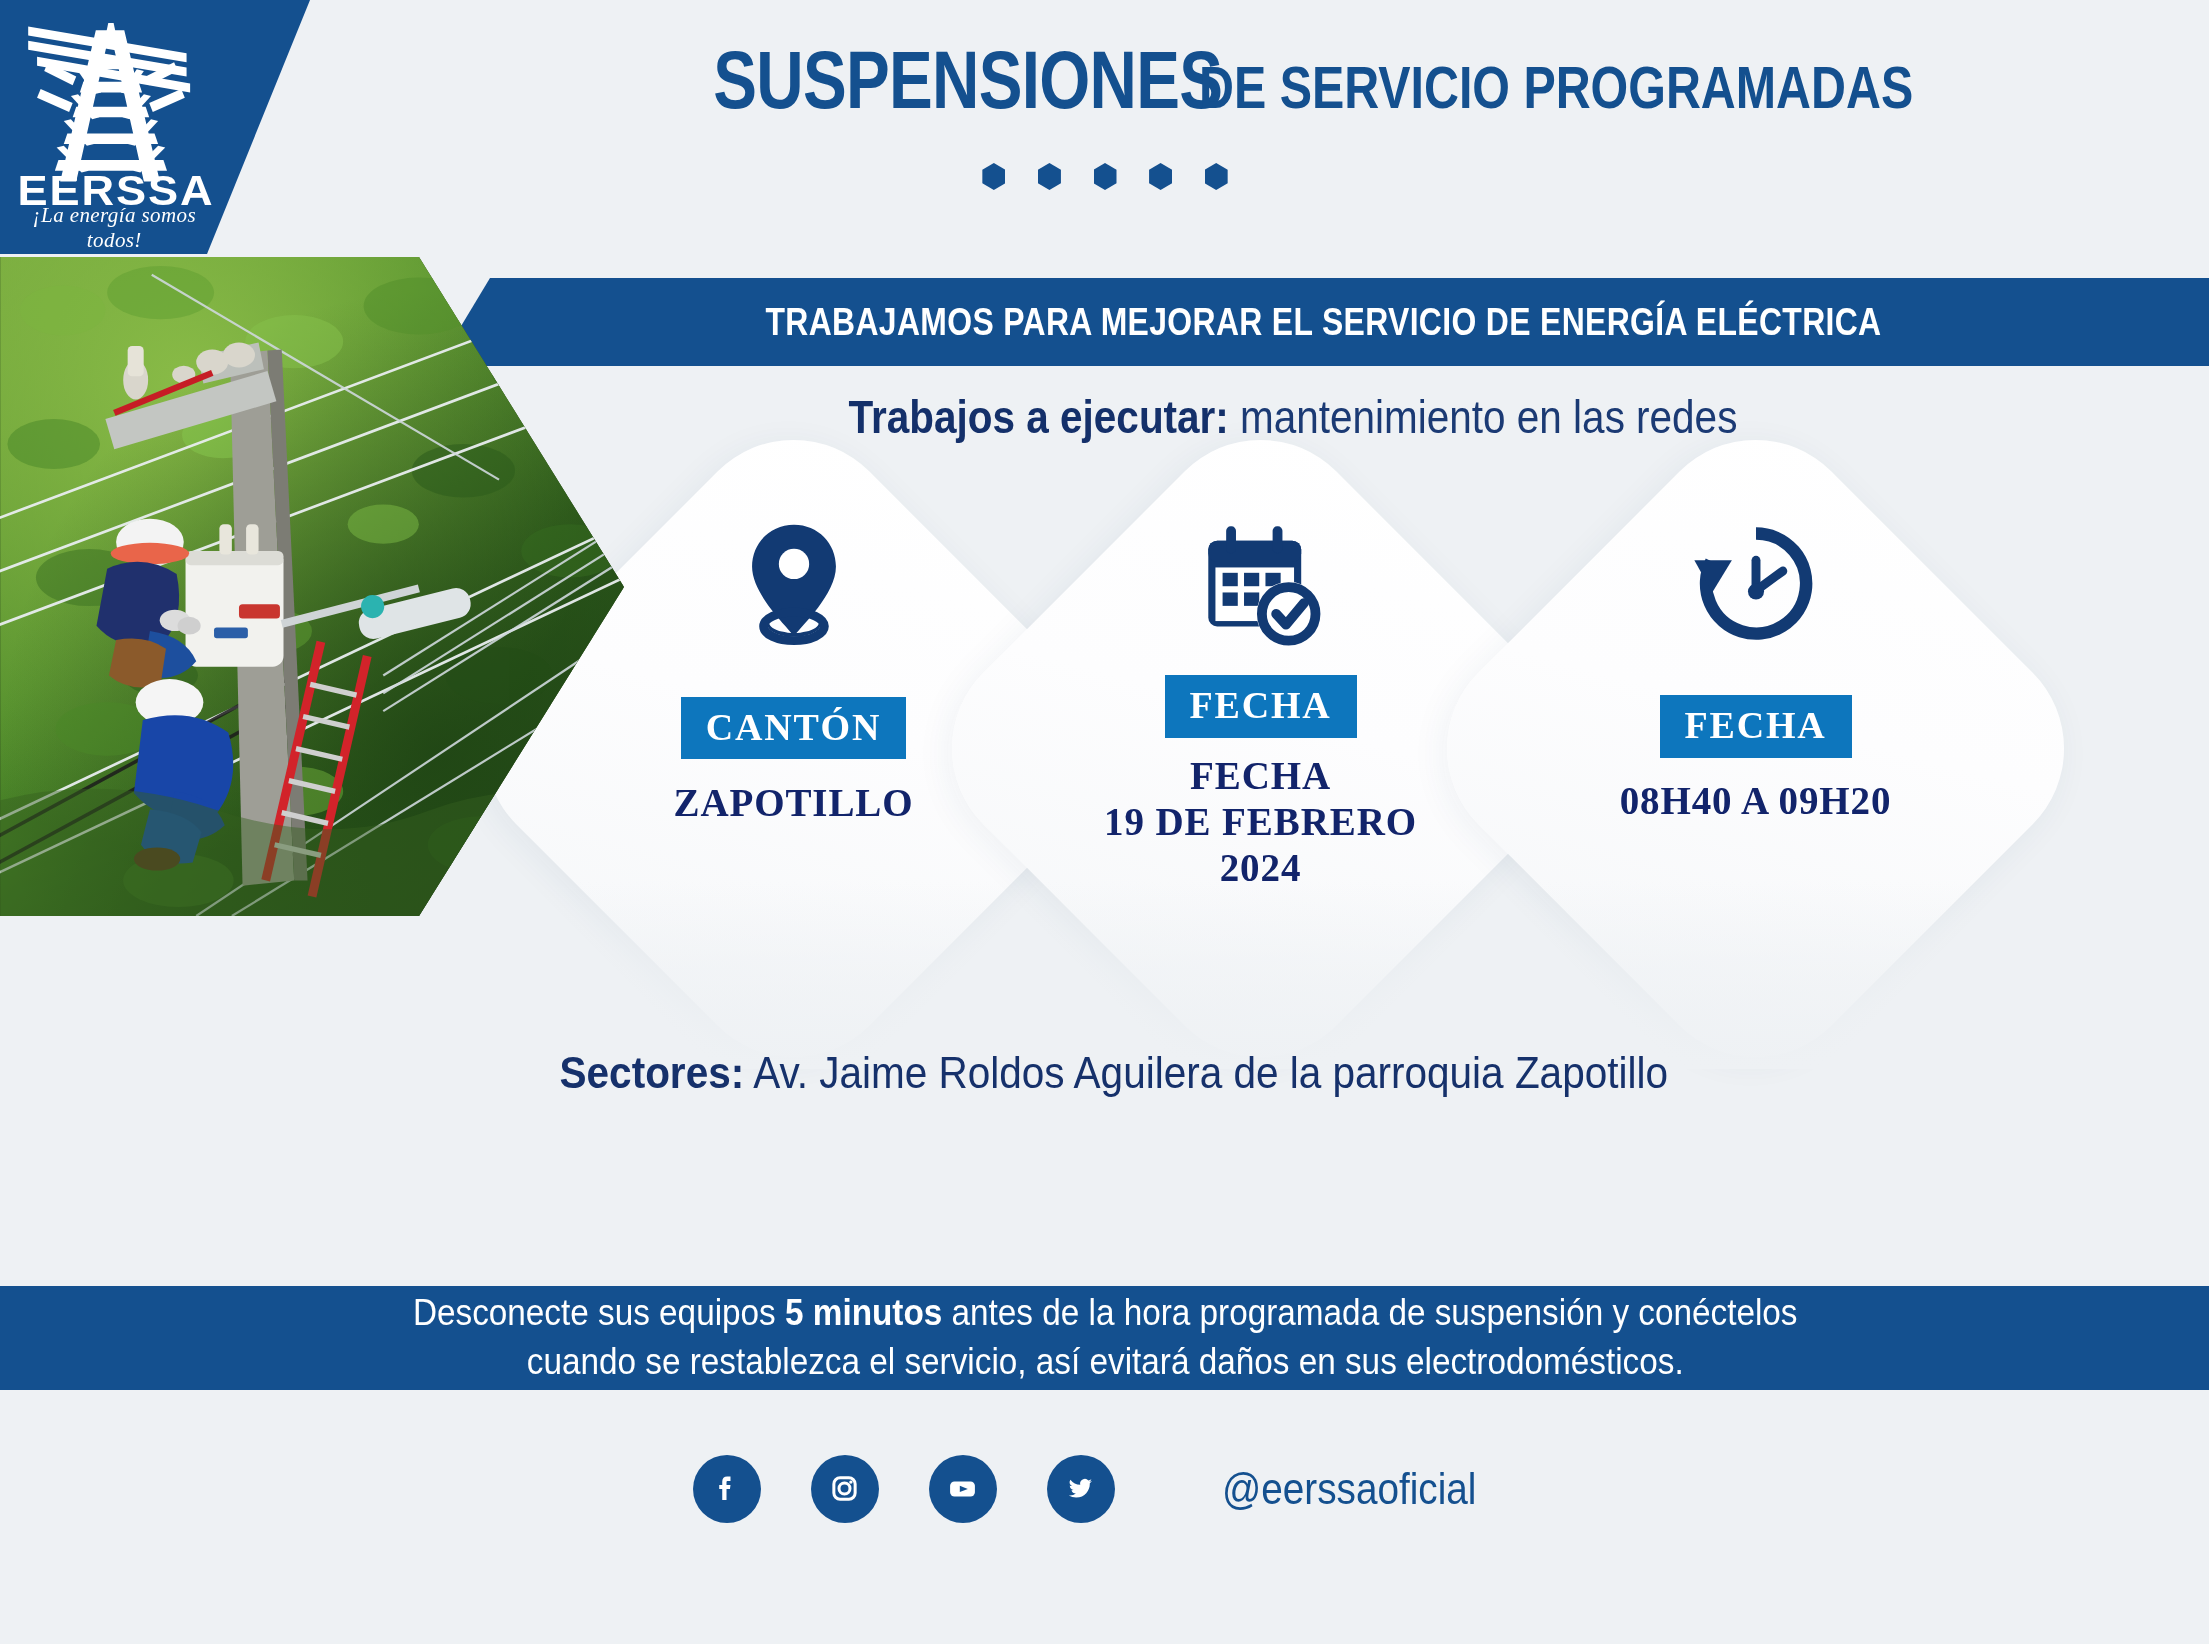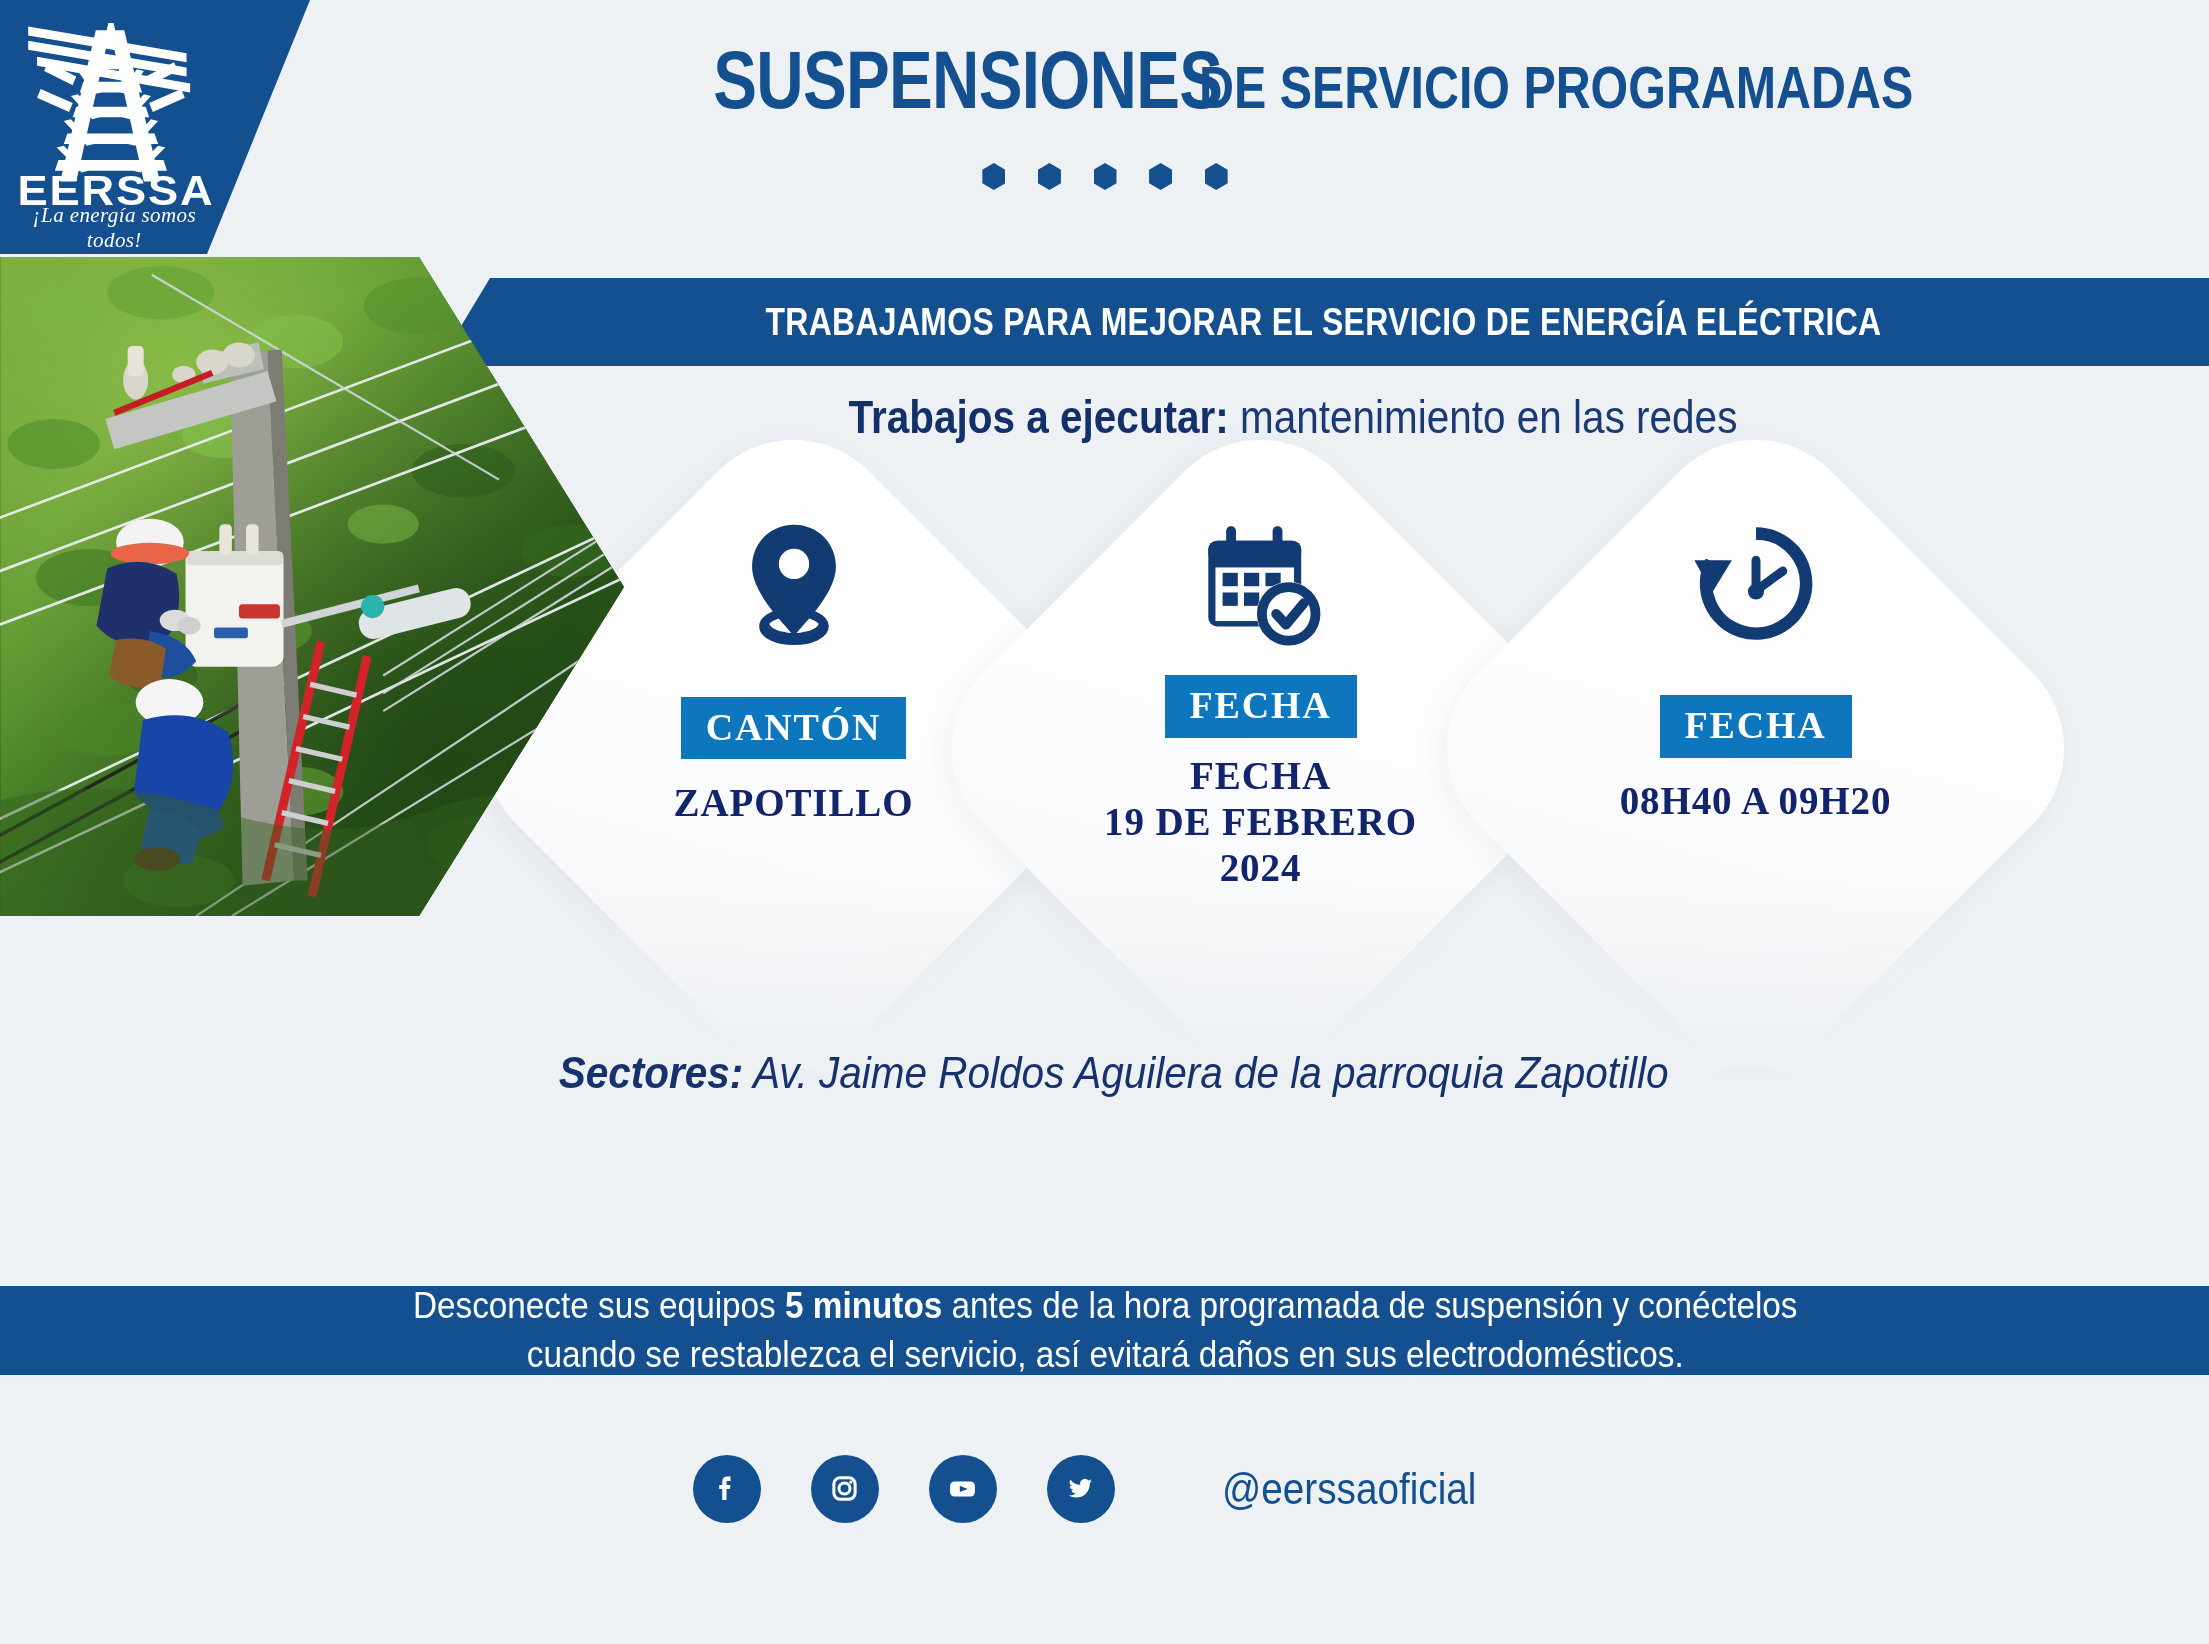--- a/index.html
+++ b/index.html
@@ -124,28 +124,28 @@
     line-height:1.18;letter-spacing:0.9px;
     font-family:"Liberation Serif", serif;
   }
   .c2-badge-row{margin-top:7.1px;}
   .c2-value{margin-top:16px;}
   .c3-badge-row{margin-top:27px;}
 
   
   .sectors{
     position:absolute;left:267px;top:1047px;width:1693px;text-align:center;
-    color:#16316b;font-size:45px;white-space:nowrap;z-index:14;font-style:italic;
+    color:#16316b;font-size:45px;white-space:nowrap;z-index:14;
   }
   .sectors-inner{display:inline-block;transform:scaleX(.90);}
   .sectors b{font-weight:bold;}
 
   
   .notice{
-    position:absolute;left:0;top:1286px;width:2210px;height:89px;
+    position:absolute;left:0;top:1286px;width:2210px;height:104px;
     background:#14508F;z-index:14;
     display:flex;align-items:center;justify-content:center;
   }
   .notice-text{
     color:#ffffff;font-size:37px;line-height:1.32;text-align:center;
     transform:scaleX(.90);white-space:nowrap;
   }
   .notice-text b{font-weight:bold;}
 
   

